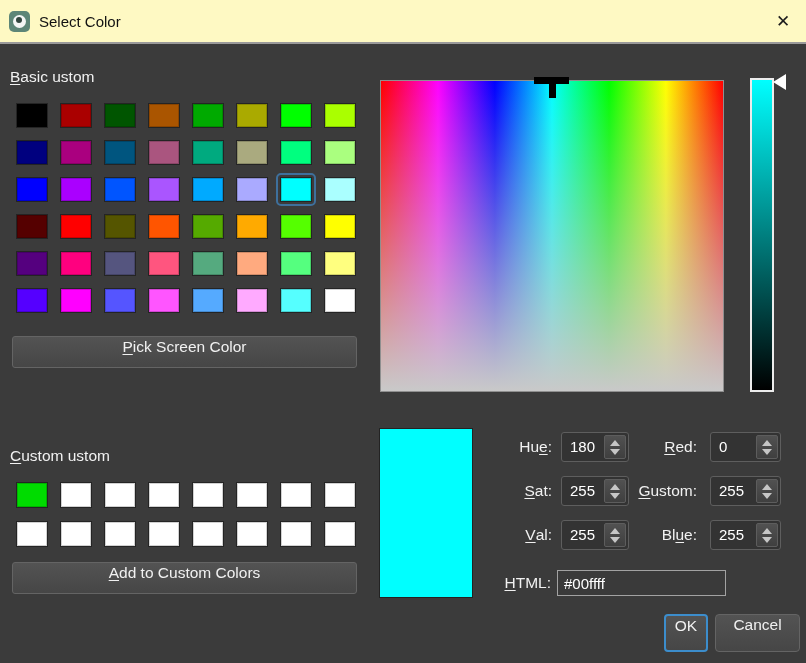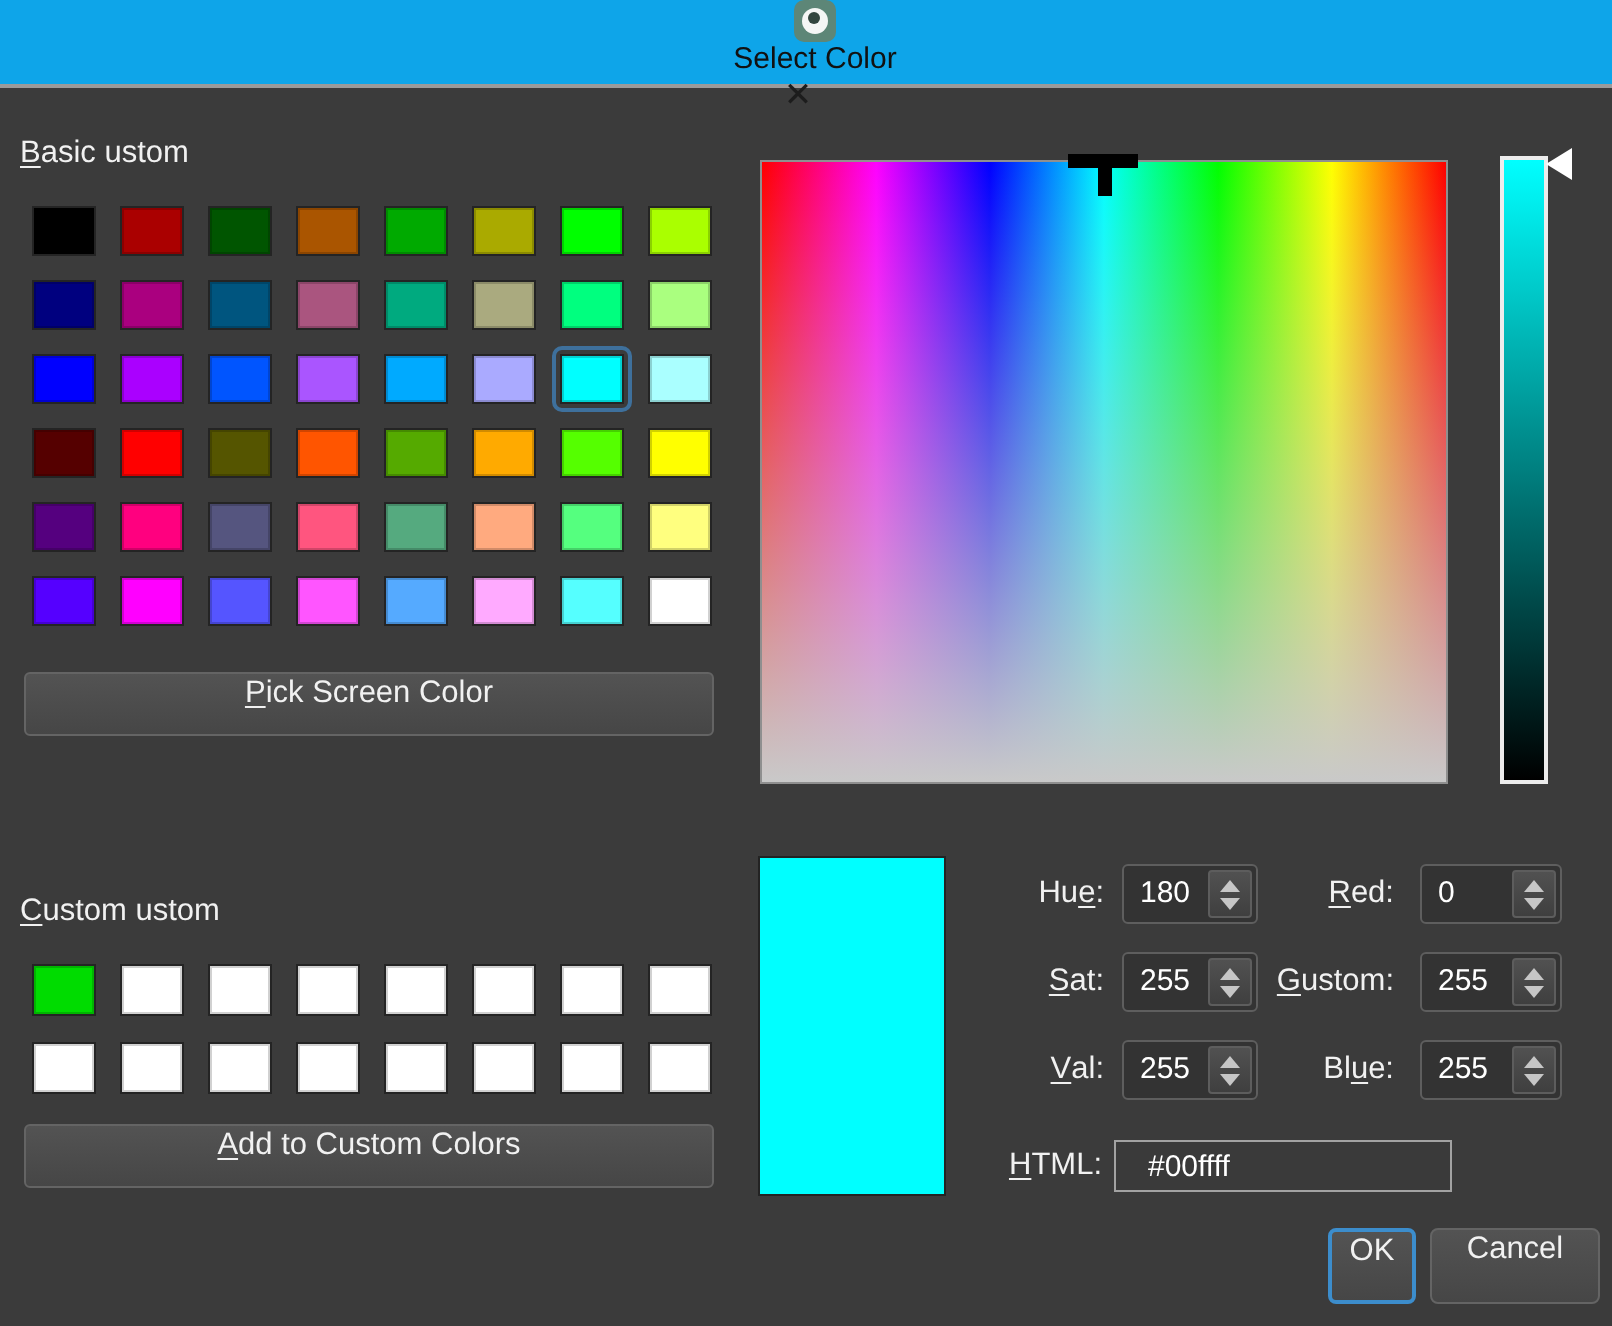--- a/index.html
+++ b/index.html
@@ -5,22 +5,22 @@
   html,body{margin:0;padding:0;background:#222;}
   #app{
     position:relative;width:806px;height:663px;overflow:hidden;
     background:#3b3b3b;
     font-family:"Liberation Sans","DejaVu Sans",sans-serif;
     -webkit-font-smoothing:antialiased;
   }
   
   .titlebar{
     position:absolute;left:0;top:0;width:806px;height:44px;
-    background:#0ea5e9;display:flex;align-items:center;
-    border-bottom:2px solid #9a9a9a;box-sizing:border-box;flex-direction:column;
+    background:#fef9c3;display:flex;align-items:center;
+    border-bottom:2px solid #9a9a9a;box-sizing:border-box;
   }
   .app-icon{
     width:21px;height:21px;margin-left:9px;border-radius:5px;
     background:#5d8677;position:relative;flex:0 0 auto;
   }
   .app-icon::before{
     content:"";position:absolute;left:4px;top:4px;width:13px;height:13px;
     border-radius:50%;background:#f4f6f5;
   }
   .app-icon::after{
@@ -109,21 +109,21 @@
     display:flex;flex-direction:column;align-items:center;justify-content:center;gap:3px;
   }
   .tri{width:0;height:0;}
   .tri.up{border-left:5px solid transparent;border-right:5px solid transparent;border-bottom:6px solid #c6c6c6;}
   .tri.down{border-left:5px solid transparent;border-right:5px solid transparent;border-top:6px solid #c6c6c6;}
   
   .lineedit{
     position:absolute;left:557px;top:570px;width:169px;height:26px;
     box-sizing:border-box;background:#3a3a3a;border:1px solid #a2a2a2;
     color:#ffffff;font-size:15px;font-family:"Liberation Sans","DejaVu Sans",sans-serif;
-    padding:0 16px;outline:none;
+    padding:0 6px;outline:none;
   }
   
   .ok-btn{
     left:664px;top:614px;width:44px;height:38px;
     border:2px solid #3c8dcc;border-radius:4px;
   }
   .cancel-btn{
     left:715px;top:614px;width:85px;height:38px;border-radius:4px;
   }
   .dlgbtn{height:38px;font-size:15.5px;}

